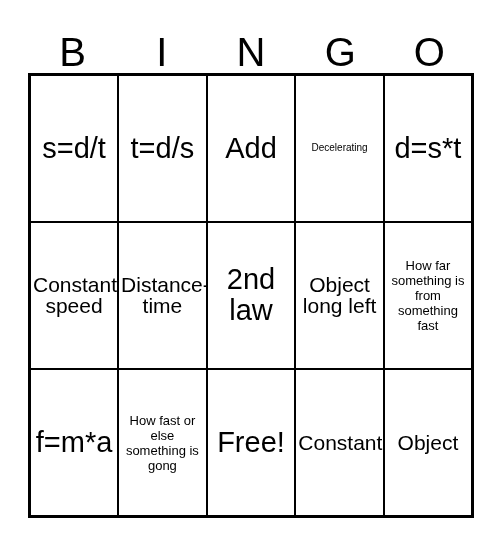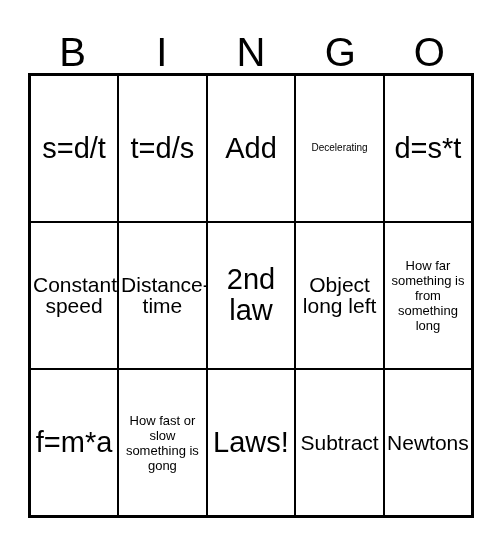--- a/index.html
+++ b/index.html
@@ -114,36 +114,36 @@
         <td>
             <span class="cell-text sz-md">Distance-time</span>
           </td>
         <td>
             <span class="cell-text sz-lg">2nd law</span>
           </td>
         <td>
             <span class="cell-text sz-md">Object long left</span>
           </td>
         <td>
-            <span class="cell-text sz-sm">How far something is from something long</span>
+            <span class="cell-text sz-sm">How far something is from something fast</span>
           </td>
       </tr>
       <tr>
         <td>
             <span class="cell-text sz-lg">f=m*a</span>
           </td>
         <td>
-            <span class="cell-text sz-sm">How fast or slow something is gong</span>
+            <span class="cell-text sz-sm">How fast or else something is gong</span>
           </td>
         <td>
-            <span class="cell-text sz-lg">Laws!</span>
+            <span class="cell-text sz-lg">Free!</span>
           </td>
         <td>
-            <span class="cell-text sz-md">Subtract</span>
+            <span class="cell-text sz-md">Constant</span>
           </td>
         <td>
-            <span class="cell-text sz-md">Newtons</span>
+            <span class="cell-text sz-md">Object</span>
           </td>
       </tr>
     </tbody>
   </table>
 
 </div>
 
 </body></html>

